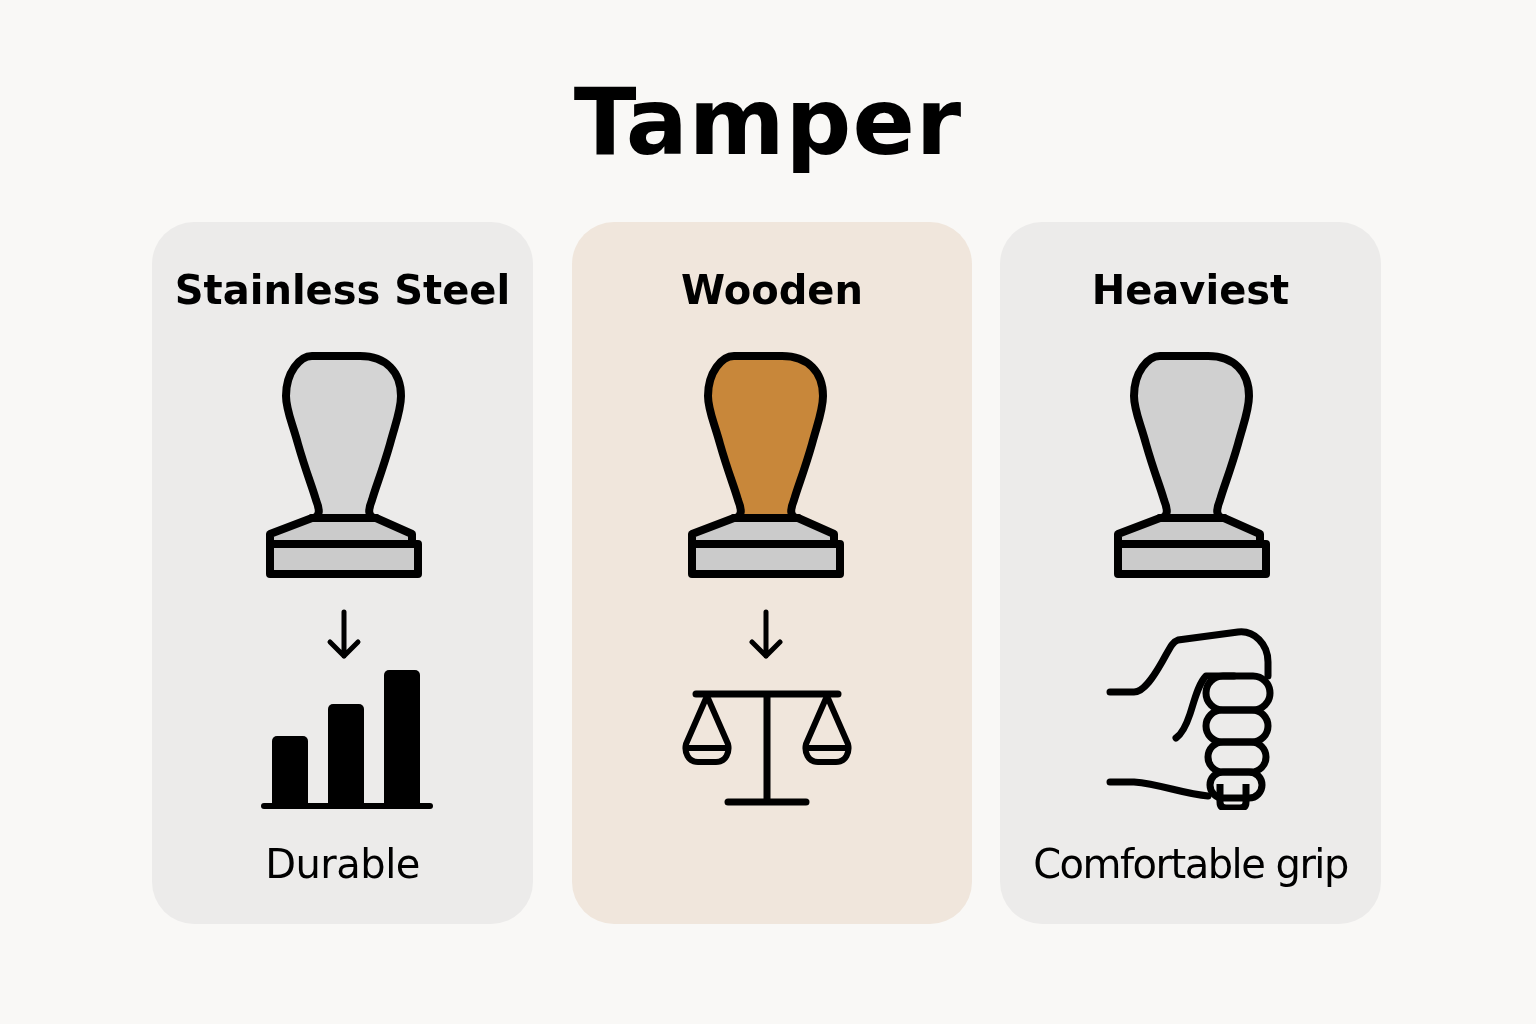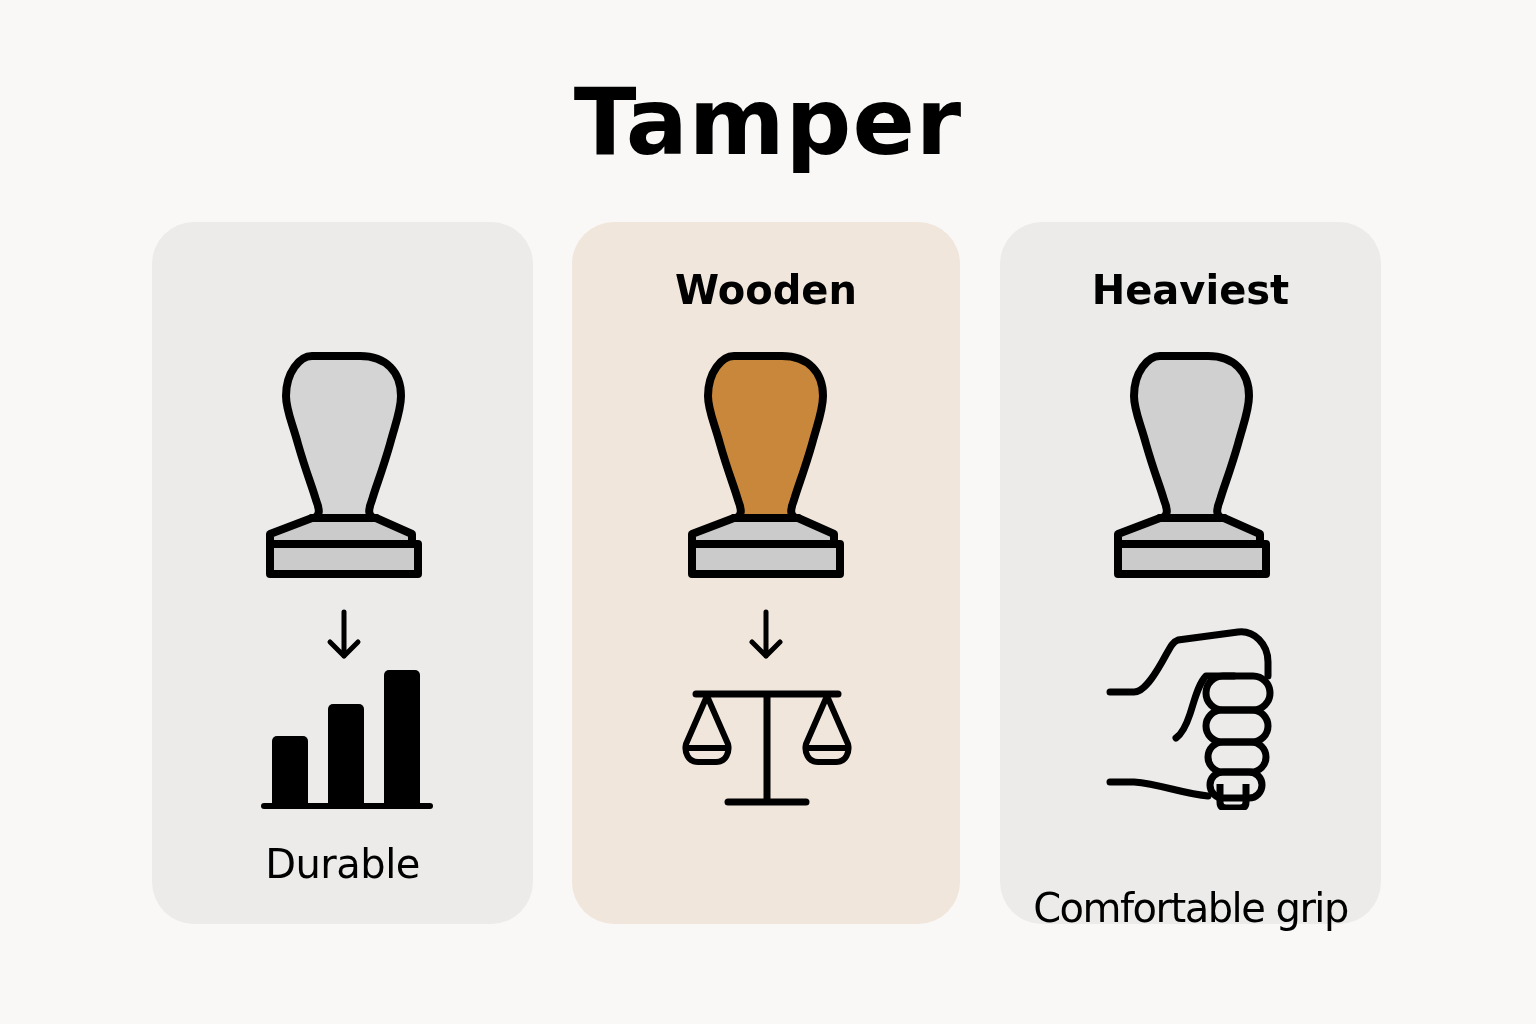--- a/index.html
+++ b/index.html
@@ -37,29 +37,30 @@
       line-height: 1.2;
     }
     .card-caption {
       position: absolute;
       left: 0; right: 0; top: 618px;
       text-align: center;
       font-size: 40px;
       line-height: 1.2;
       letter-spacing: -0.5px;
     }
-    .card-caption.tight { letter-spacing: -1.5px; margin-top: 44px; }
+    .card-caption.tight { letter-spacing: -1.5px; }
     .icon { position: absolute; }
   </style>
 </head>
 <body>
 
 <div class="title">Tamper</div>
 
 <div class="card" style="left:152px; width:381px;">
+  <div class="card-title">Stainless Steel</div>
 
   <svg class="icon" style="left:112px; top:128px;" width="160" height="232" viewBox="0 0 160 232">
     <path d="M56 6 L104 6 C130 6 145 22 145 46 C145 60 140 72 134 94 C126 122 120 136 116 150 C112 160 112 166 118 168 L120 168 L56 168 L58 168 C64 166 64 160 60 150 C56 136 50 122 42 94 C36 72 30 60 30 46 C30 22 44 6 56 6 Z" fill="#d4d4d4" stroke="#000" stroke-width="8" stroke-linejoin="round" transform="translate(-8,0)"></path>
     <path d="M48 168 L112 168 L148 184 L148 196 L6 196 L6 184 Z" fill="#cbcbcb" stroke="#000" stroke-width="8" stroke-linejoin="round"></path>
     <rect x="6" y="194" width="148" height="30" fill="#cbcbcb" stroke="#000" stroke-width="8" stroke-linejoin="round"></rect>
   </svg>
 
   <svg class="icon" style="left:172px; top:608px; top:386px;" width="40" height="56" viewBox="0 0 40 56">
     <path d="M20 4 L20 48 M6 34 L20 48 L34 34" fill="none" stroke="#000" stroke-width="5" stroke-linecap="round" stroke-linejoin="round"></path>
   </svg>
@@ -67,21 +68,21 @@
   <svg class="icon" style="left:108px; top:444px;" width="174" height="144" viewBox="0 0 174 144">
     <rect x="12" y="70" width="36" height="72" rx="5" fill="#000"></rect>
     <rect x="68" y="38" width="36" height="104" rx="5" fill="#000"></rect>
     <rect x="124" y="4" width="36" height="138" rx="5" fill="#000"></rect>
     <line x1="4" y1="140" x2="170" y2="140" stroke="#000" stroke-width="6" stroke-linecap="round"></line>
   </svg>
 
   <div class="card-caption">Durable</div>
 </div>
 
-<div class="card wood" style="left:572px; width:388px;">
+<div class="card wood" style="left:572px; width:388px;padding-left:12px;">
   <div class="card-title">Wooden</div>
 
   <svg class="icon" style="left:114px; top:128px;" width="160" height="232" viewBox="0 0 160 232">
     <path d="M56 6 L104 6 C130 6 145 22 145 46 C145 60 140 72 134 94 C126 122 120 136 116 150 C112 160 112 166 118 168 L120 168 L56 168 L58 168 C64 166 64 160 60 150 C56 136 50 122 42 94 C36 72 30 60 30 46 C30 22 44 6 56 6 Z" fill="#c8873a" stroke="#000" stroke-width="8" stroke-linejoin="round" transform="translate(-8,0)"></path>
     <path d="M48 168 L112 168 L148 184 L148 196 L6 196 L6 184 Z" fill="#cbcbcb" stroke="#000" stroke-width="8" stroke-linejoin="round"></path>
     <rect x="6" y="194" width="148" height="30" fill="#cbcbcb" stroke="#000" stroke-width="8" stroke-linejoin="round"></rect>
   </svg>
 
   <svg class="icon" style="left:174px; top:386px;" width="40" height="56" viewBox="0 0 40 56">
     <path d="M20 4 L20 48 M6 34 L20 48 L34 34" fill="none" stroke="#000" stroke-width="5" stroke-linecap="round" stroke-linejoin="round"></path>

